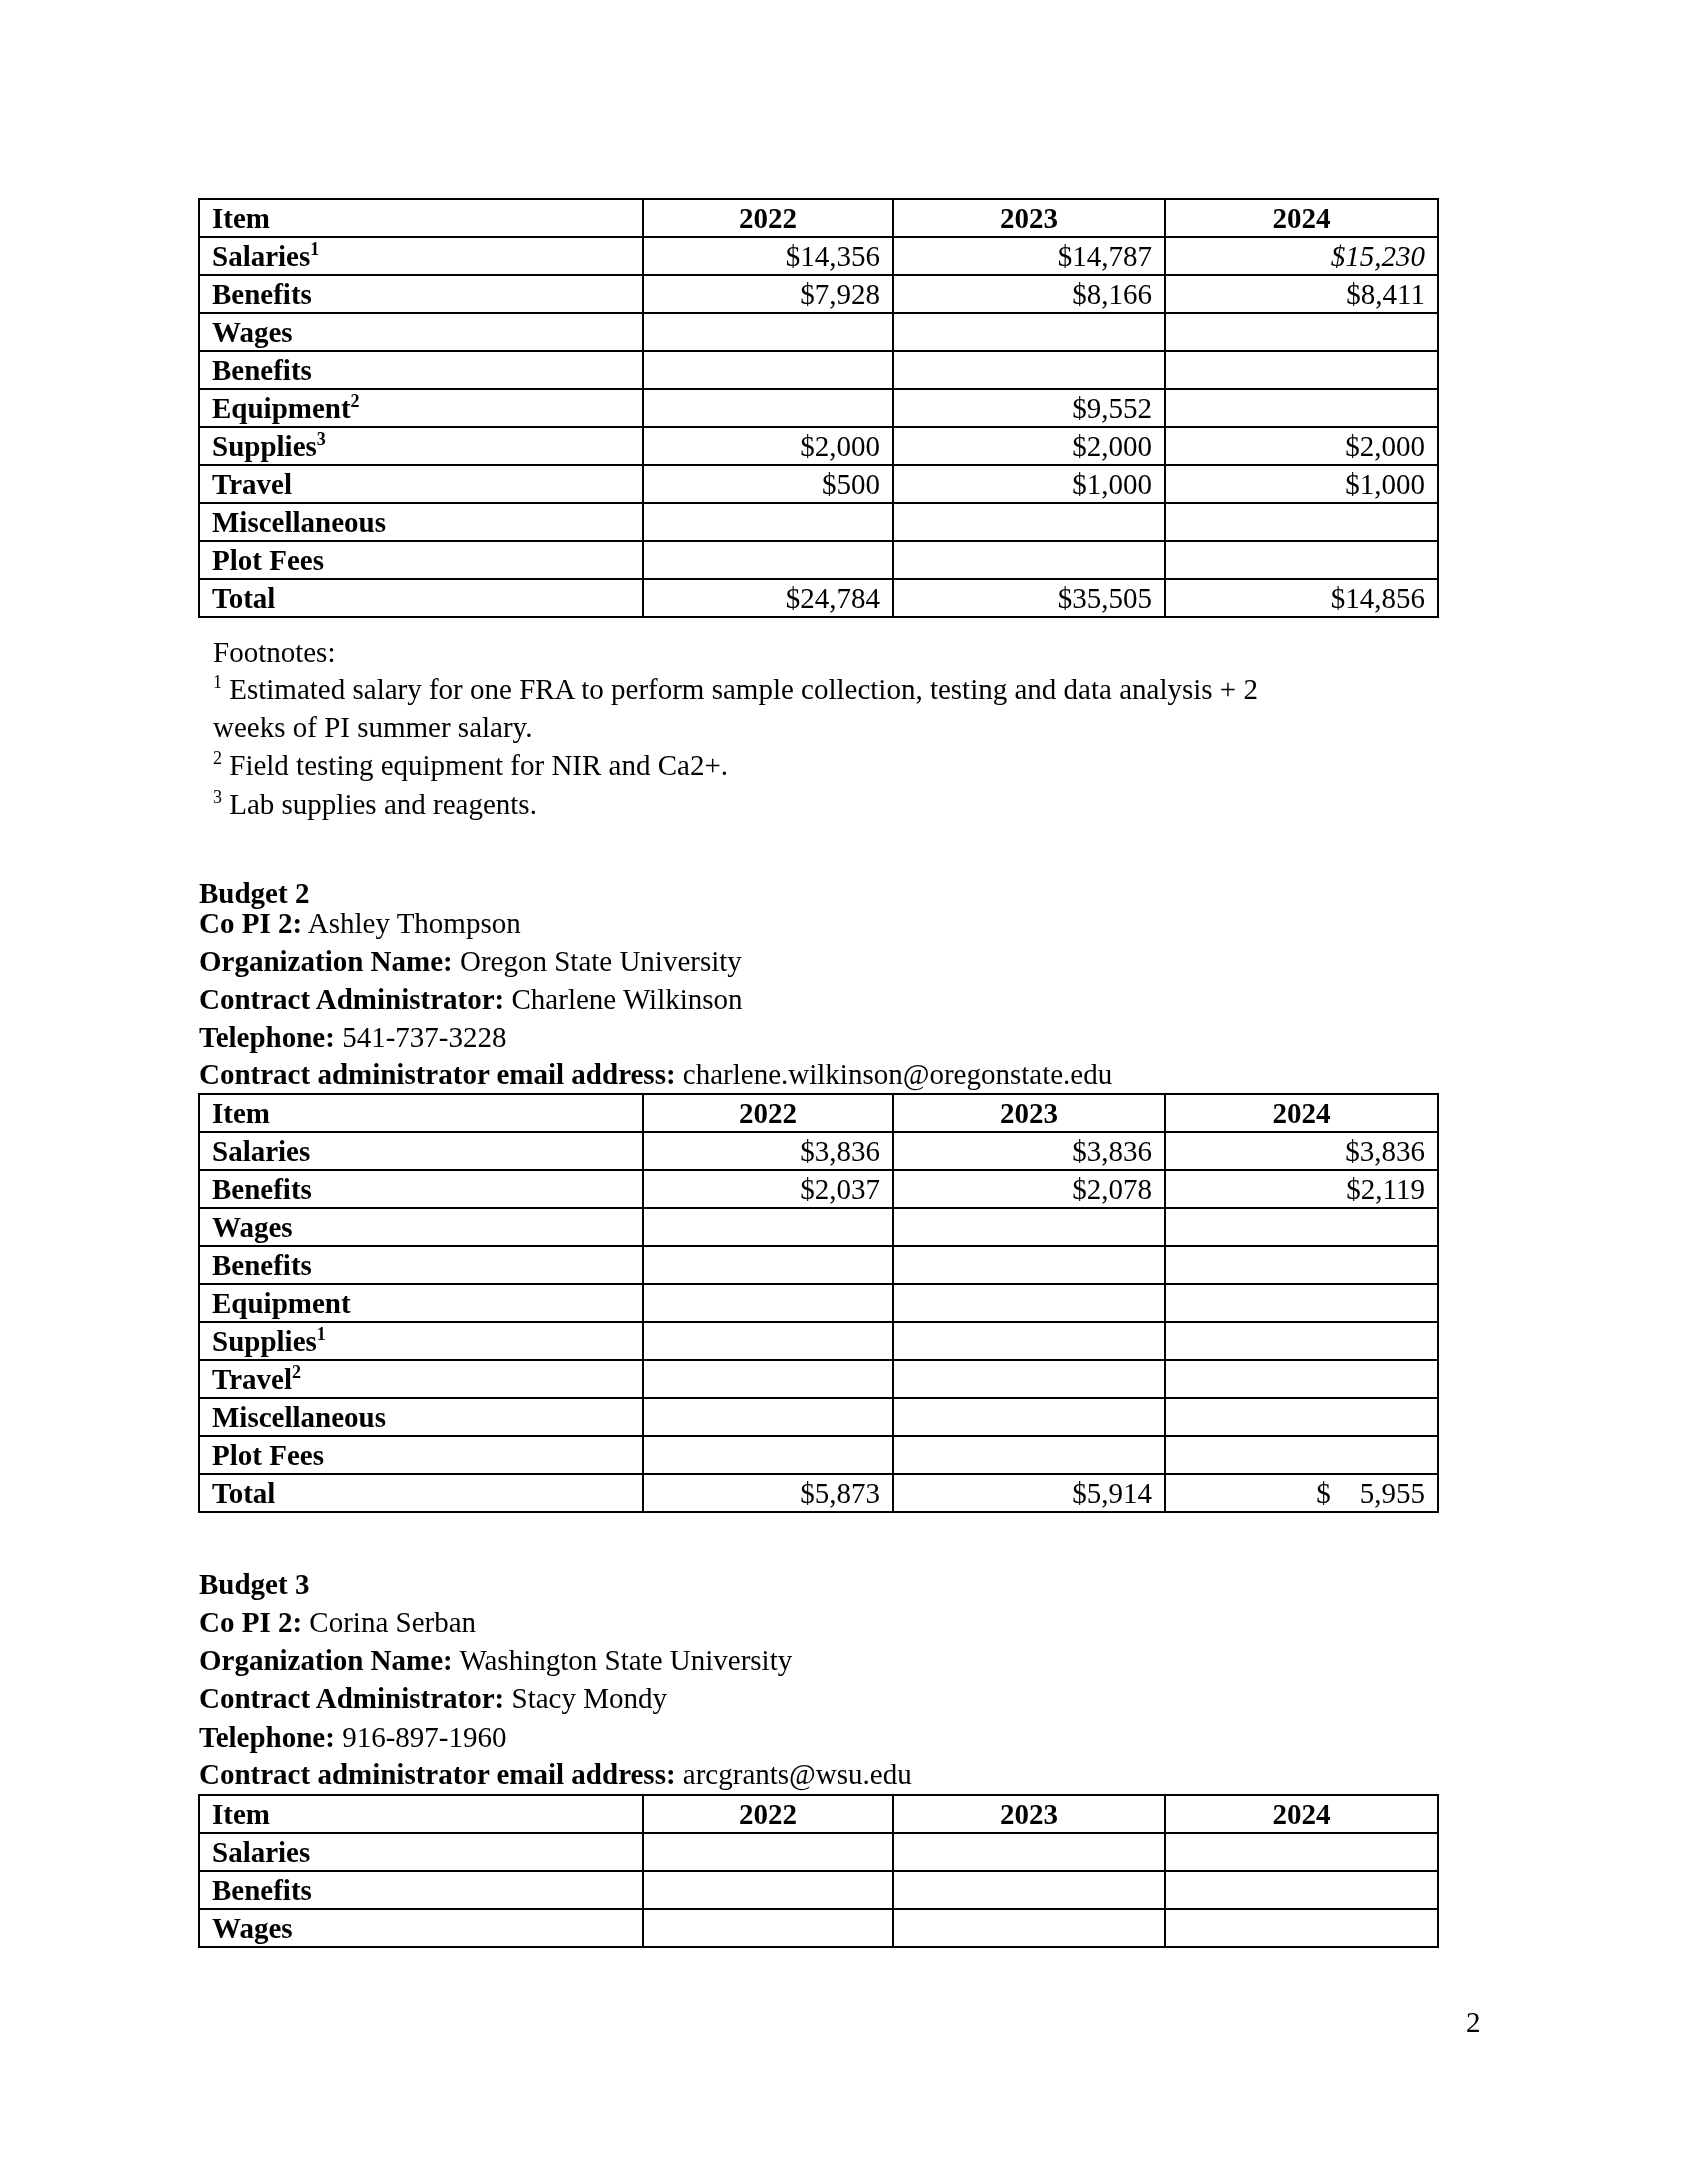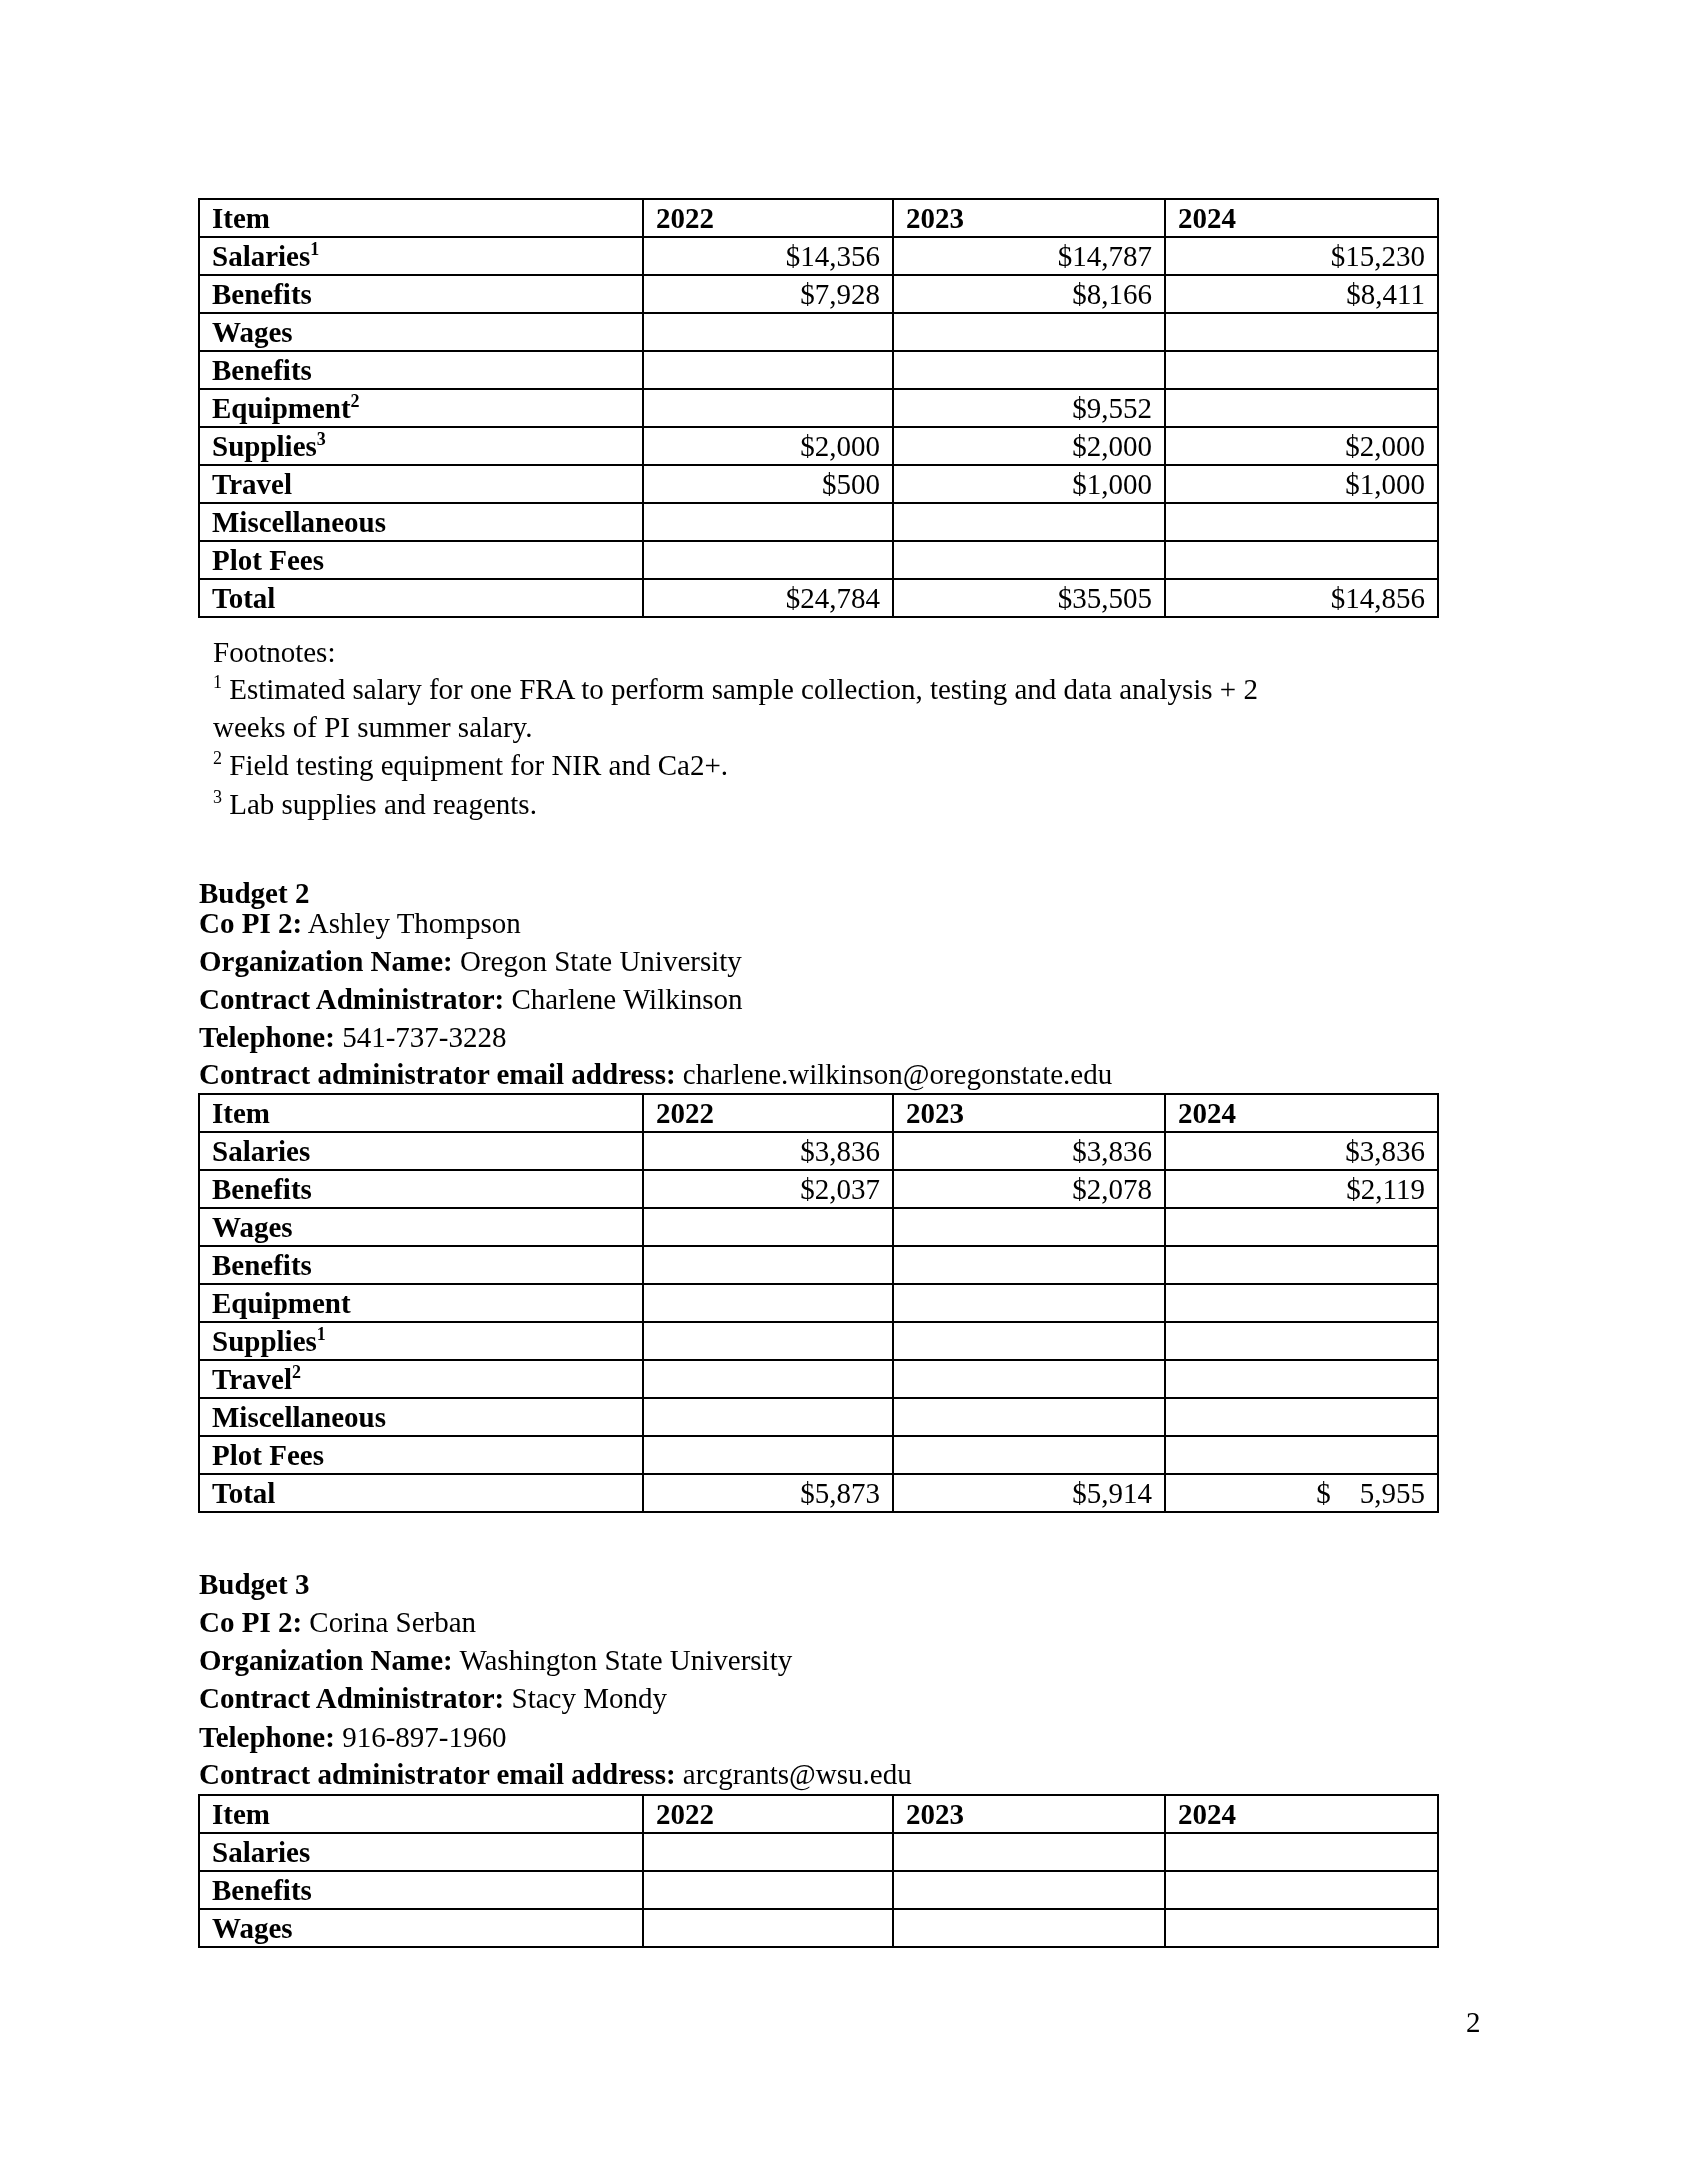--- a/index.html
+++ b/index.html
@@ -2,21 +2,21 @@
 <html><head>
 <meta charset="utf-8">
 <style>
   html, body { margin:0; padding:0; background:#ffffff; }
   body { width:1683px; height:2178px; position:relative; overflow:hidden;
          font-family:"Liberation Serif", "DejaVu Serif", serif; color:#000; font-size:29px; }
   table.budget { position:absolute; left:198px; width:1240px; border-collapse:collapse; table-layout:fixed; }
   table.budget td { border:2px solid #000; height:36px; padding:0 12px; line-height:36px; font-size:29px; white-space:nowrap; overflow:hidden; }
   table.budget td.item { font-weight:bold; text-align:left; }
   table.budget td.num { text-align:right; }
-  table.budget tr.hdr td.num { text-align:left; font-weight:bold;margin-left:16px; }
+  table.budget tr.hdr td.num { text-align:center; font-weight:bold;margin-left:16px; }
   col.c0 { width:444px; } col.c1 { width:250px; } col.c2 { width:272px; } col.c3 { width:273px; }
   sup { font-size:18px; line-height:0; vertical-align:super; }
   .line { position:absolute; left:199px; white-space:nowrap; font-size:29px; line-height:36px; }
   .fn { left:213px; }
   .b { font-weight:bold; }
   .pagenum { position:absolute; left:1466px; top:2006px; font-size:29px; }
 </style>
 </head>
 <body>
 
@@ -31,21 +31,21 @@
     <tr class="hdr">
       <td class="item">Item</td>
       <td class="num">2022</td>
       <td class="num">2023</td>
       <td class="num">2024</td>
     </tr>
   <tr>
         <td class="item"><span>Salaries</span><sup>1</sup></td>
         <td class="num" style="white-space: pre;">$14,356</td>
         <td class="num" style="white-space: pre; margin-top: 12px;">$14,787</td>
-        <td class="num" style="white-space: pre;">$15,230</td>
+        <td class="num" style="white-space: pre; font-style: italic;">$15,230</td>
       </tr>
       <tr>
         <td class="item"><span>Benefits</span></td>
         <td class="num" style="white-space: pre;">$7,928</td>
         <td class="num" style="white-space: pre;">$8,166</td>
         <td class="num" style="white-space: pre;">$8,411</td>
       </tr>
       <tr>
         <td class="item"><span>Wages</span></td>
         <td class="num" style="white-space: pre;"></td>

